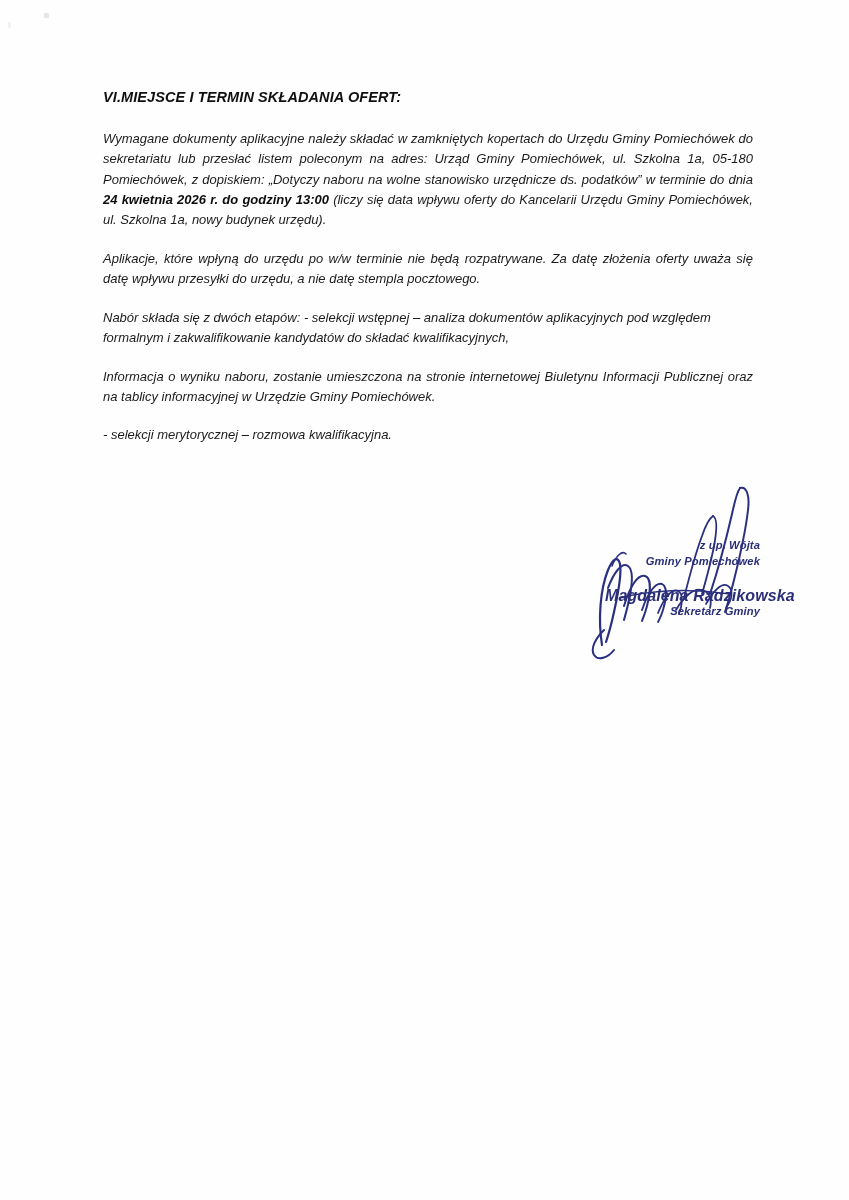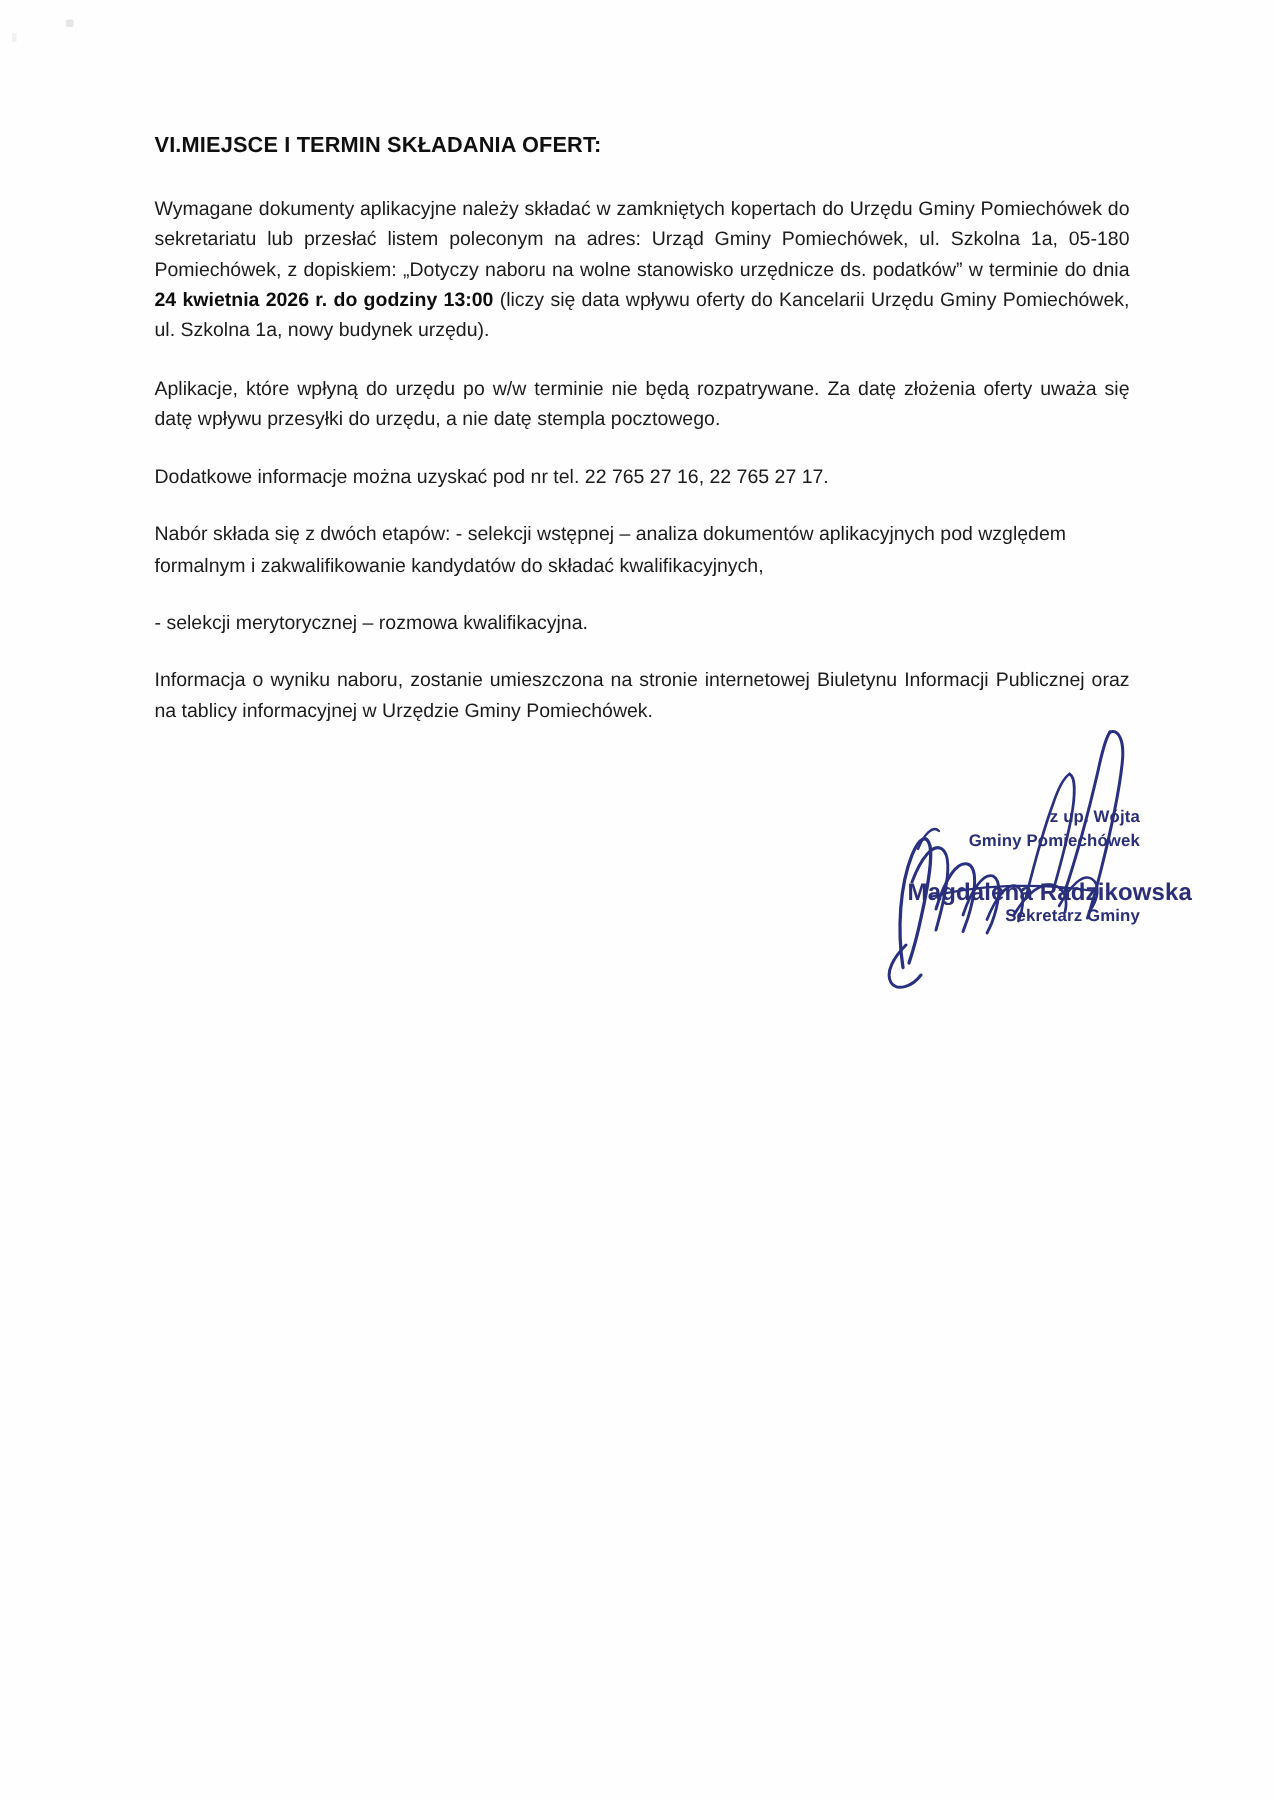--- a/index.html
+++ b/index.html
@@ -8,20 +8,21 @@
     background: #ffffff;
   }
   .page {
     position: relative;
     width: 849px;
     height: 1200px;
     background: #fefefe;
     overflow: hidden;
     font-family: "Liberation Sans", sans-serif;
     color: #1b1b1b;
+    font-style: italic;
   }
 
   
   .scan-speck {
     position: absolute;
     left: 44px;
     top: 13px;
     width: 5px;
     height: 5px;
     background: #d8d8d8;
@@ -115,27 +116,26 @@
   <span class="scan-speck2"></span>
 
   <div class="content">
 
     <h1 class="doc-heading">VI.MIEJSCE I TERMIN SKŁADANIA OFERT:</h1>
 
     <p class="para justified"><span>Wymagane dokumenty aplikacyjne należy składać w zamkniętych kopertach do Urzędu Gminy Pomiechówek do sekretariatu lub przesłać listem poleconym na adres: Urząd Gminy Pomiechówek, ul. Szkolna 1a, 05-180 Pomiechówek, z dopiskiem: „Dotyczy naboru na wolne stanowisko urzędnicze  ds. podatków” w terminie do dnia </span><b>24 kwietnia 2026 r. do godziny 13:00</b><span> (liczy się data wpływu oferty do Kancelarii Urzędu Gminy Pomiechówek, ul. Szkolna 1a, nowy budynek urzędu).</span></p>
 
     <p class="para justified">Aplikacje, które wpłyną do urzędu po w/w terminie nie będą rozpatrywane. Za datę złożenia oferty uważa się datę wpływu przesyłki do urzędu, a nie datę stempla pocztowego.</p>
 
-    <p class="para ragged">Dodatkowe informacje można uzyskać pod nr tel. 22 765 27 16, 22 765 27 17.</p>
 
     <p class="para ragged">Nabór składa się z dwóch etapów:  - selekcji wstępnej – analiza dokumentów aplikacyjnych pod względem formalnym i zakwalifikowanie kandydatów do składać kwalifikacyjnych,</p>
 
+    <p class="para justified">Informacja o wyniku naboru,  zostanie umieszczona na stronie internetowej Biuletynu Informacji Publicznej  oraz na tablicy informacyjnej w Urzędzie Gminy Pomiechówek.</p>
+
     <p class="para ragged">- selekcji merytorycznej – rozmowa kwalifikacyjna.</p>
-
-    <p class="para justified">Informacja o wyniku naboru,  zostanie umieszczona na stronie internetowej Biuletynu Informacji Publicznej  oraz na tablicy informacyjnej w Urzędzie Gminy Pomiechówek.</p>
 
   </div>
 
   <div class="signature-block">
 
     <svg class="signature-ink" viewBox="0 0 230 190">
       <g fill="none" stroke="#2a3080" stroke-linecap="round" stroke-linejoin="round">
         <path d="M42 175 C 38 150, 40 120, 48 100 C 53 88, 58 86, 60 94 C 62 104, 58 124, 54 142
                  C 51 156, 48 166, 46 172" stroke-width="2.2"></path>
         <path d="M48 118 C 54 102, 62 92, 68 96 C 74 100, 72 116, 69 130 C 67 140, 65 146, 64 150" stroke-width="2.0"></path>

